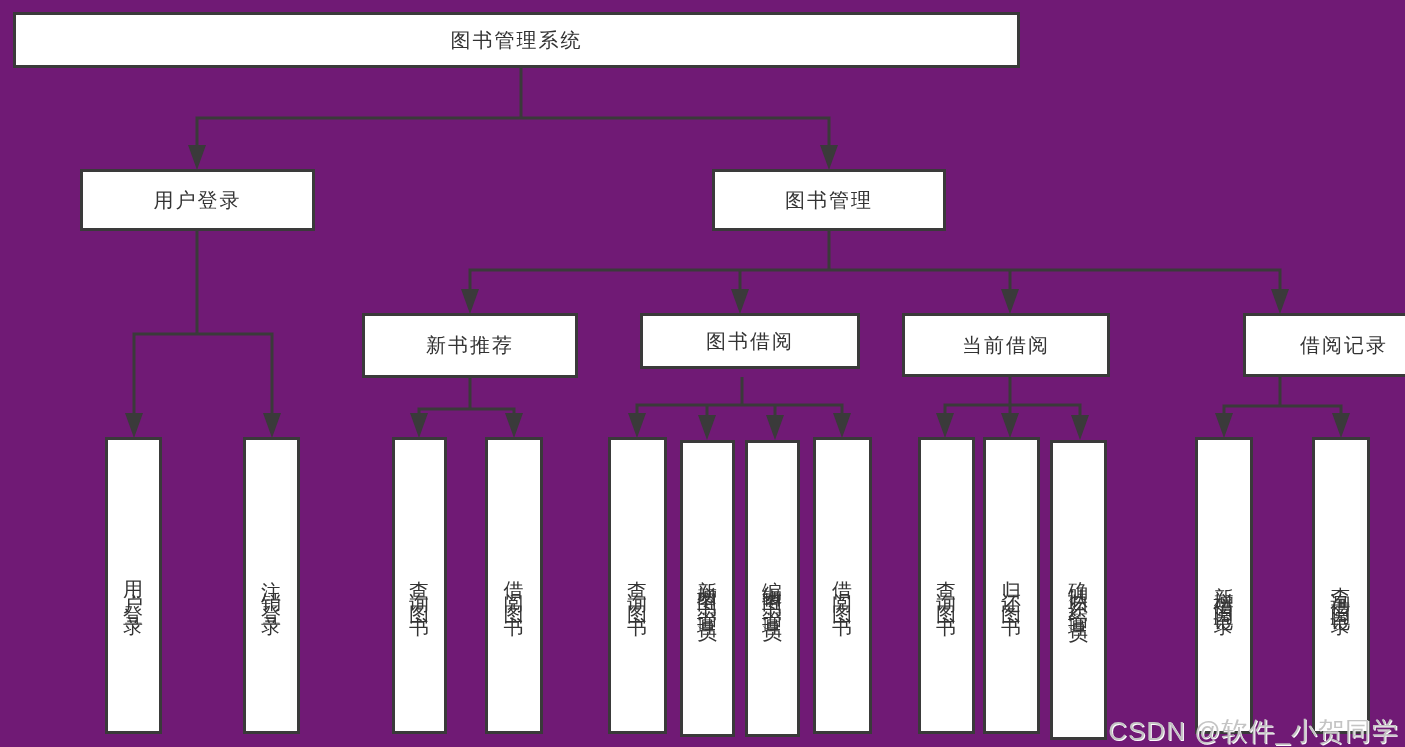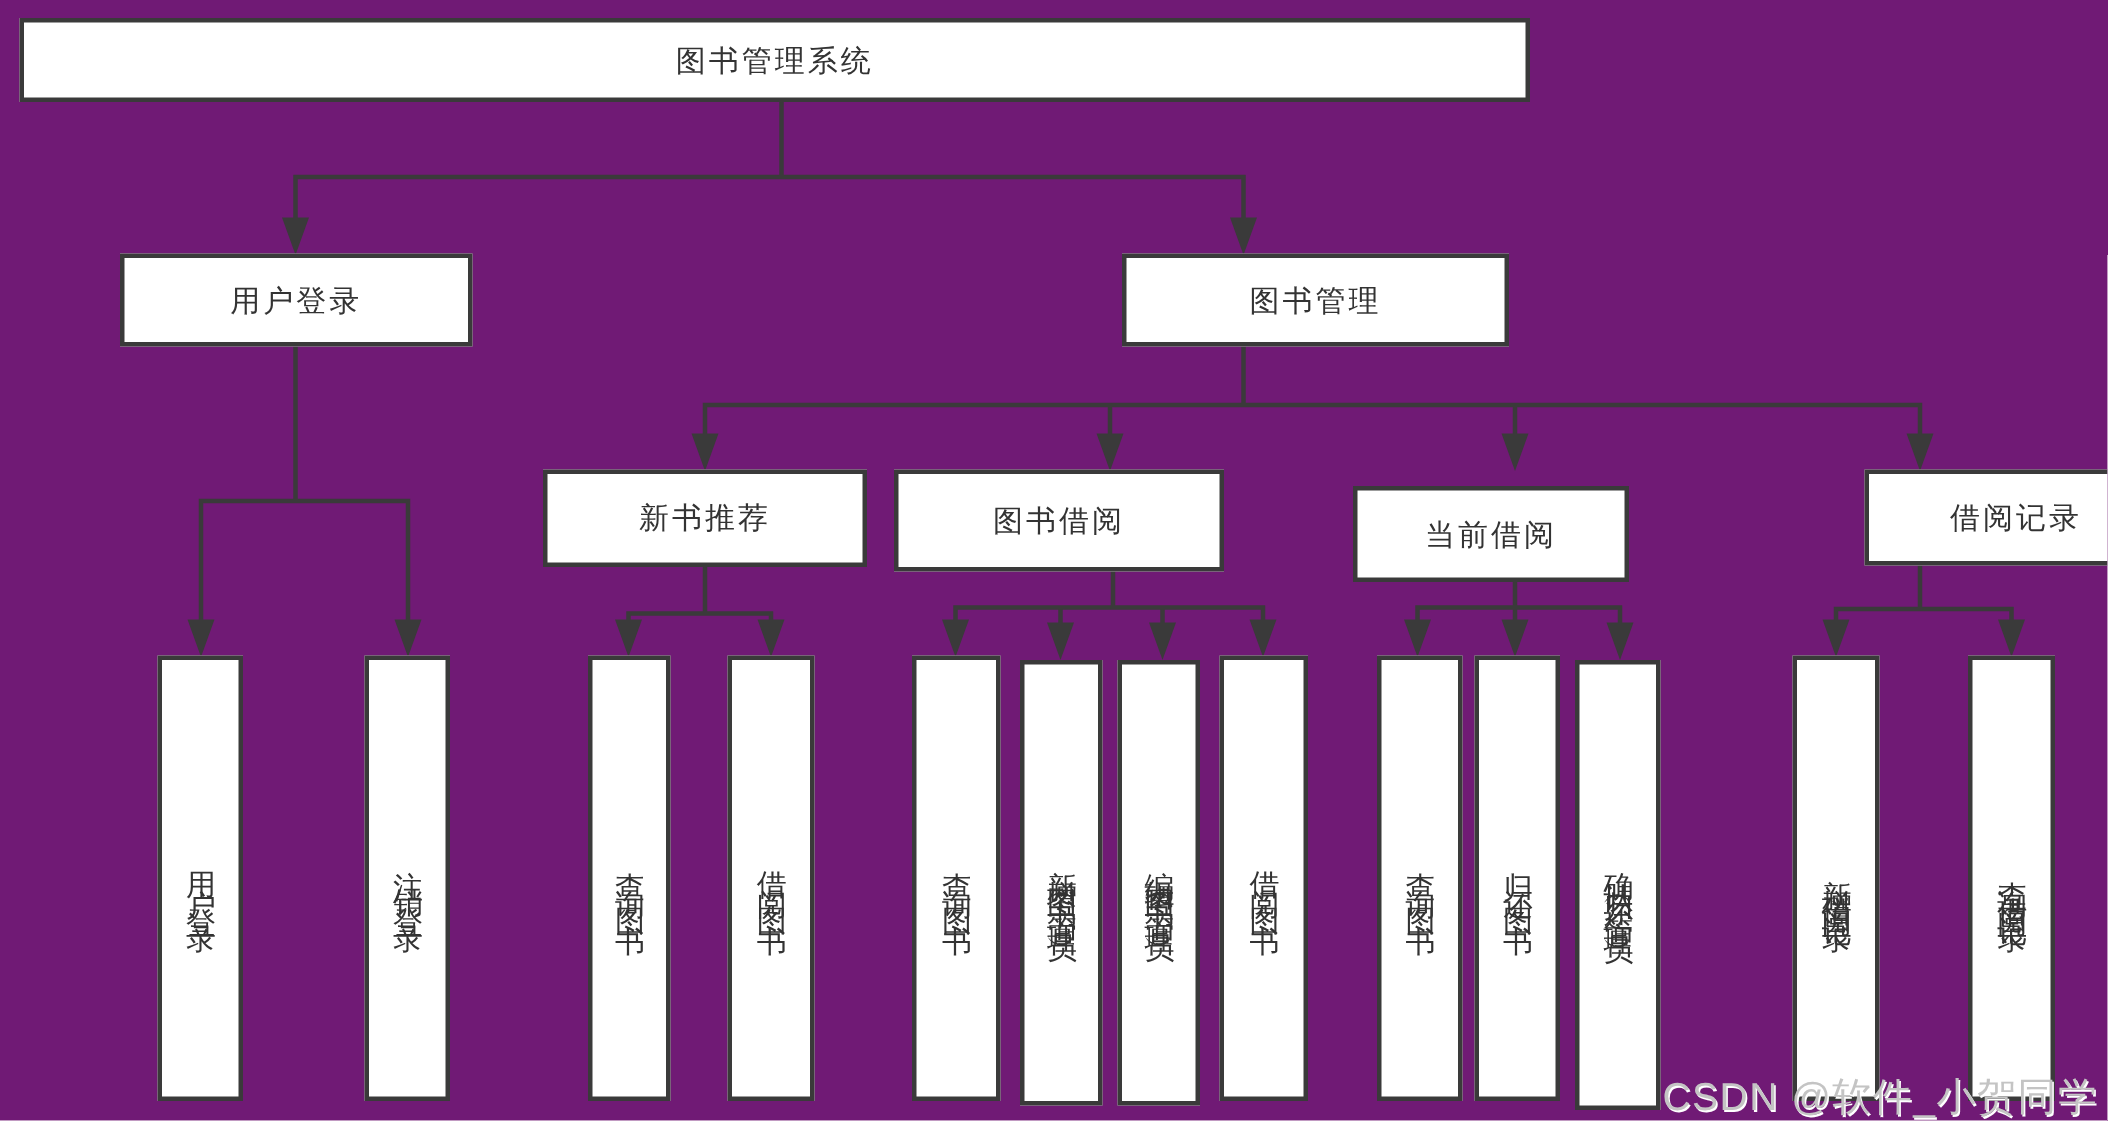--- a/index.html
+++ b/index.html
@@ -108,25 +108,25 @@
       M945 438 l-9 -25 h18 z
       M1010 438 l-9 -25 h18 z
       M1080 440 l-9 -25 h18 z
       M1224 438 l-9 -25 h18 z
       M1341 438 l-9 -25 h18 z"></path>
   </svg>
 
   <div class="node" style="left:13px;top:12px;width:1007px;height:56px">图书管理系统</div>
 
   <div class="node" style="left:80px;top:169px;width:235px;height:62px">用户登录</div>
-  <div class="node" style="left:748px;top:169px;width:258px;height:62px">图书管理</div>
+  <div class="node" style="left:712px;top:169px;width:234px;height:62px">图书管理</div>
 
   <div class="node" style="left:362px;top:313px;width:216px;height:65px">新书推荐</div>
-  <div class="node" style="left:596px;top:313px;width:220px;height:68px">图书借阅</div>
-  <div class="node" style="left:902px;top:324px;width:184px;height:64px">当前借阅</div>
+  <div class="node" style="left:640px;top:313px;width:220px;height:56px">图书借阅</div>
+  <div class="node" style="left:902px;top:313px;width:208px;height:64px">当前借阅</div>
   <div class="node" style="left:1243px;top:313px;width:202px;height:64px">借阅记录</div>
 
   <div class="node v" style="left:105px;top:437px;width:57px;height:297px">用户登录</div>
   <div class="node v" style="left:243px;top:437px;width:57px;height:297px">注销登录</div>
 
   <div class="node v" style="left:392px;top:437px;width:55px;height:297px">查询图书</div>
   <div class="node v" style="left:485px;top:437px;width:58px;height:297px">借阅图书</div>
 
   <div class="node v" style="left:608px;top:437px;width:59px;height:297px">查询图书</div>
   <div class="node v long" style="left:680px;top:440px;width:55px;height:297px">新增图书（管理员）</div>

